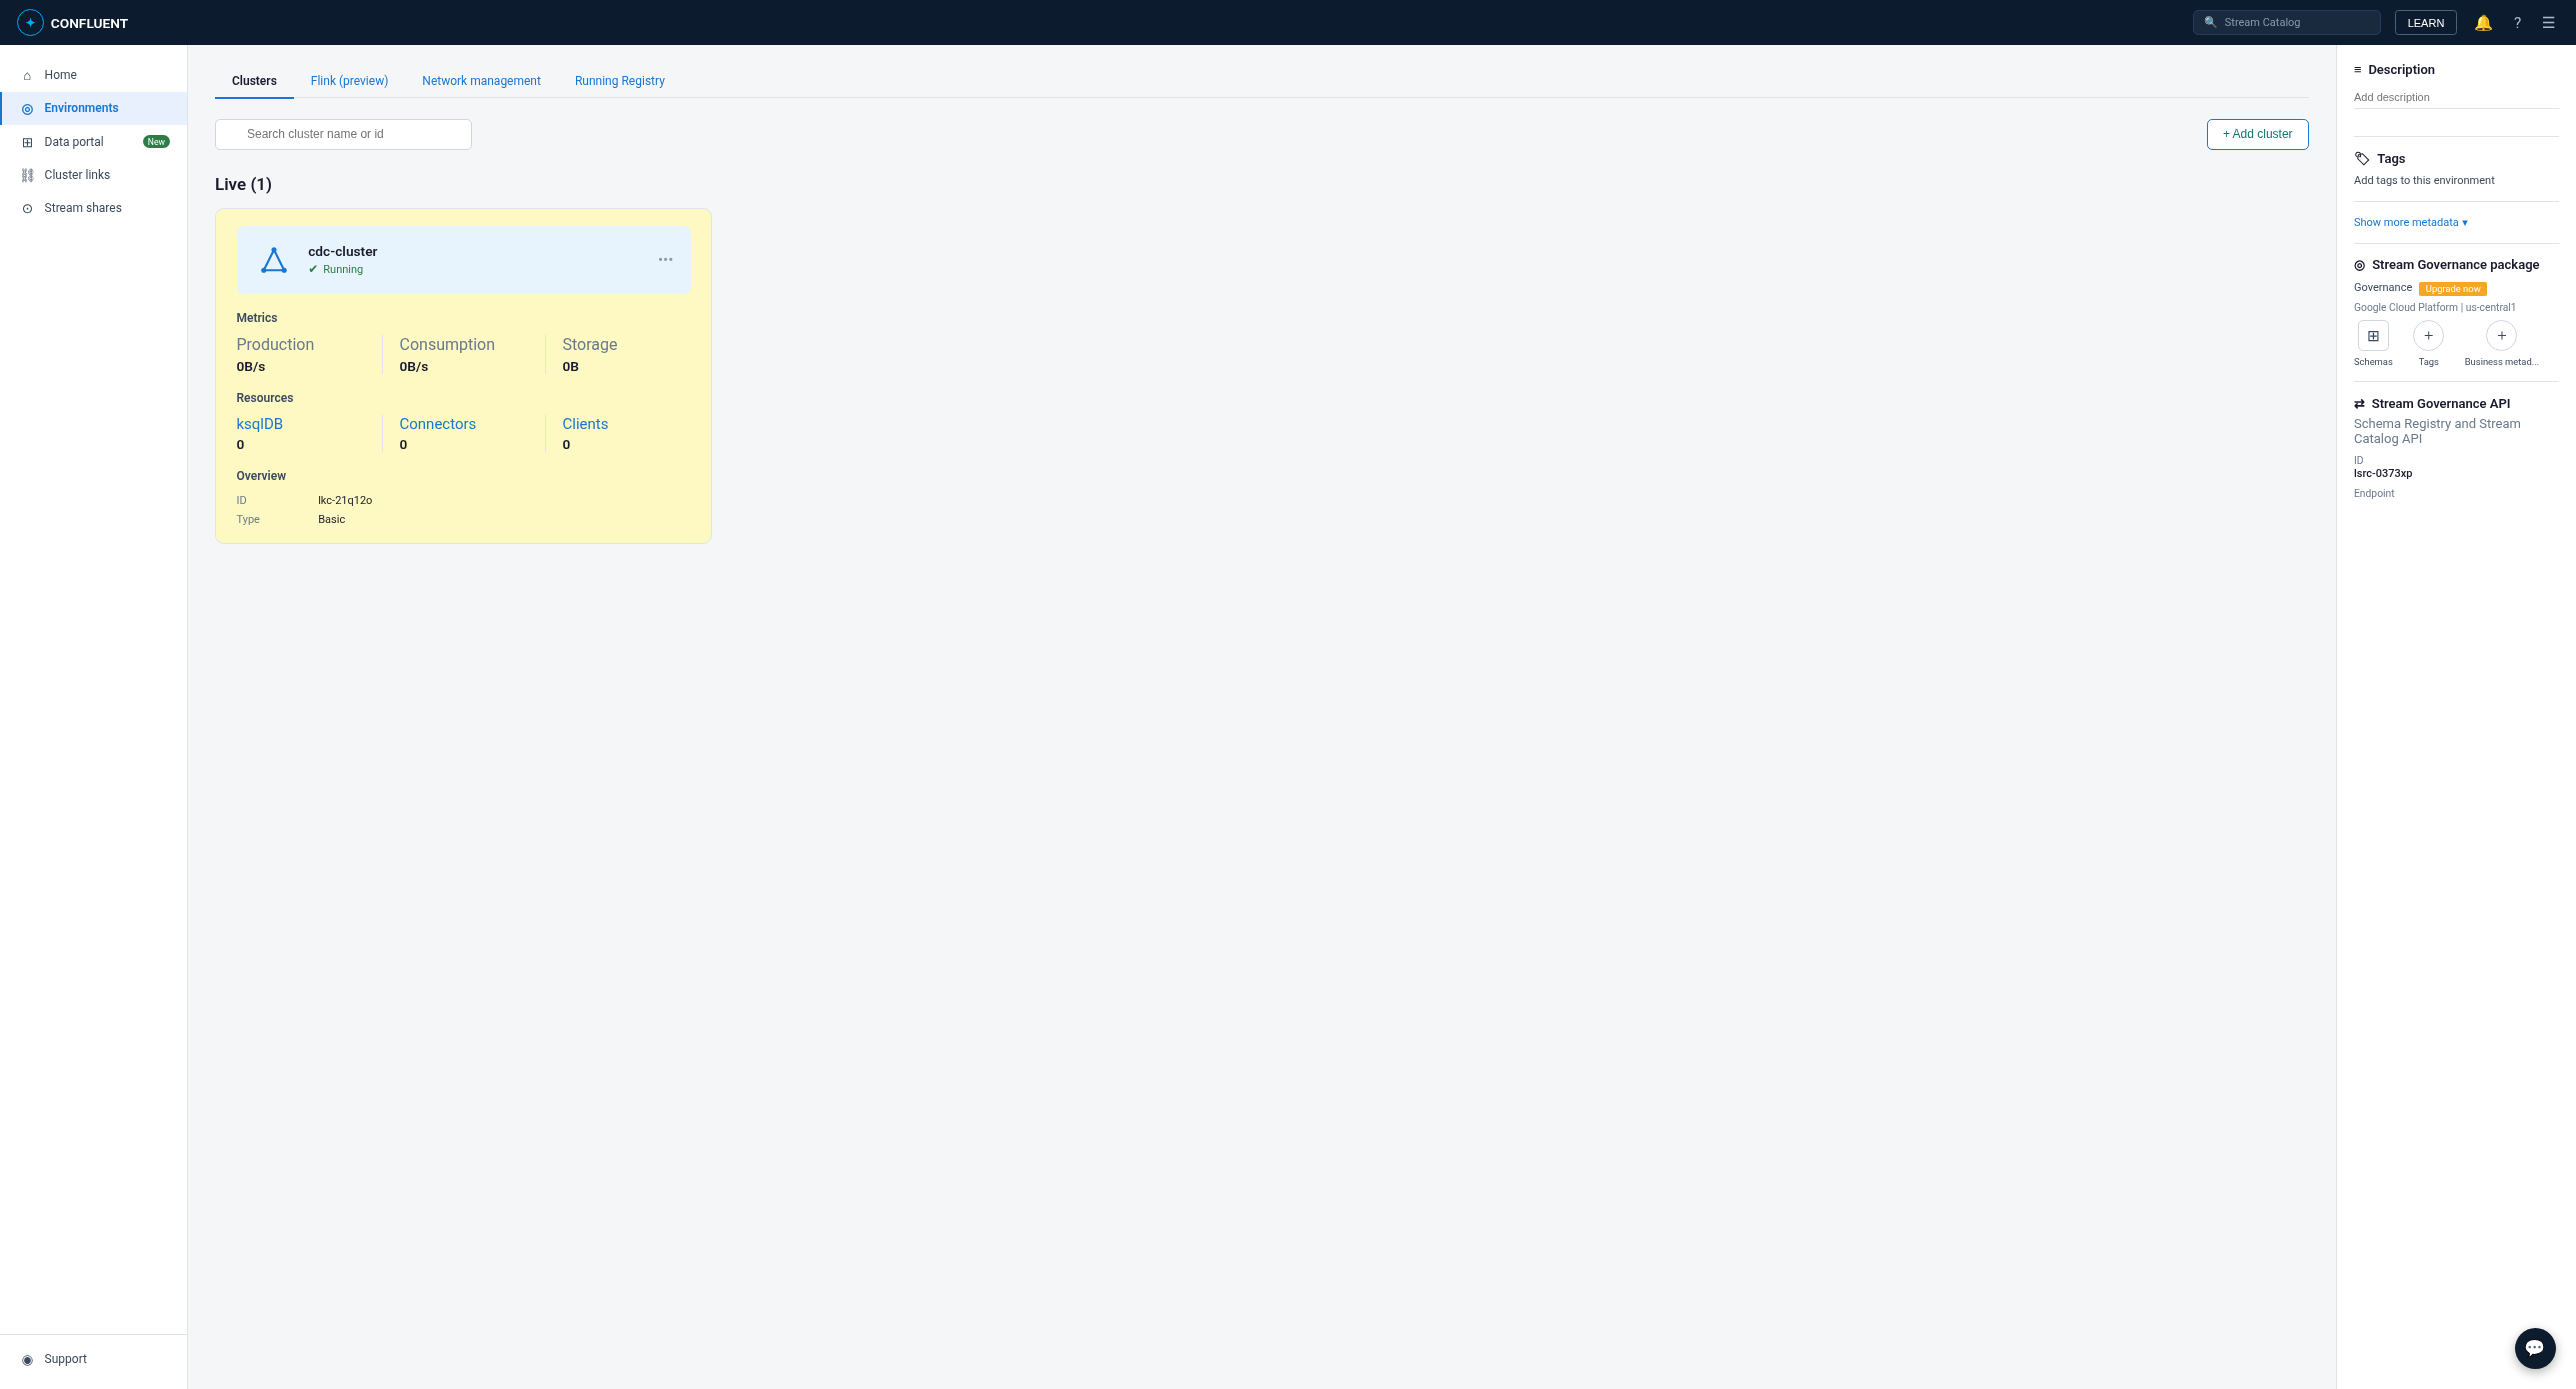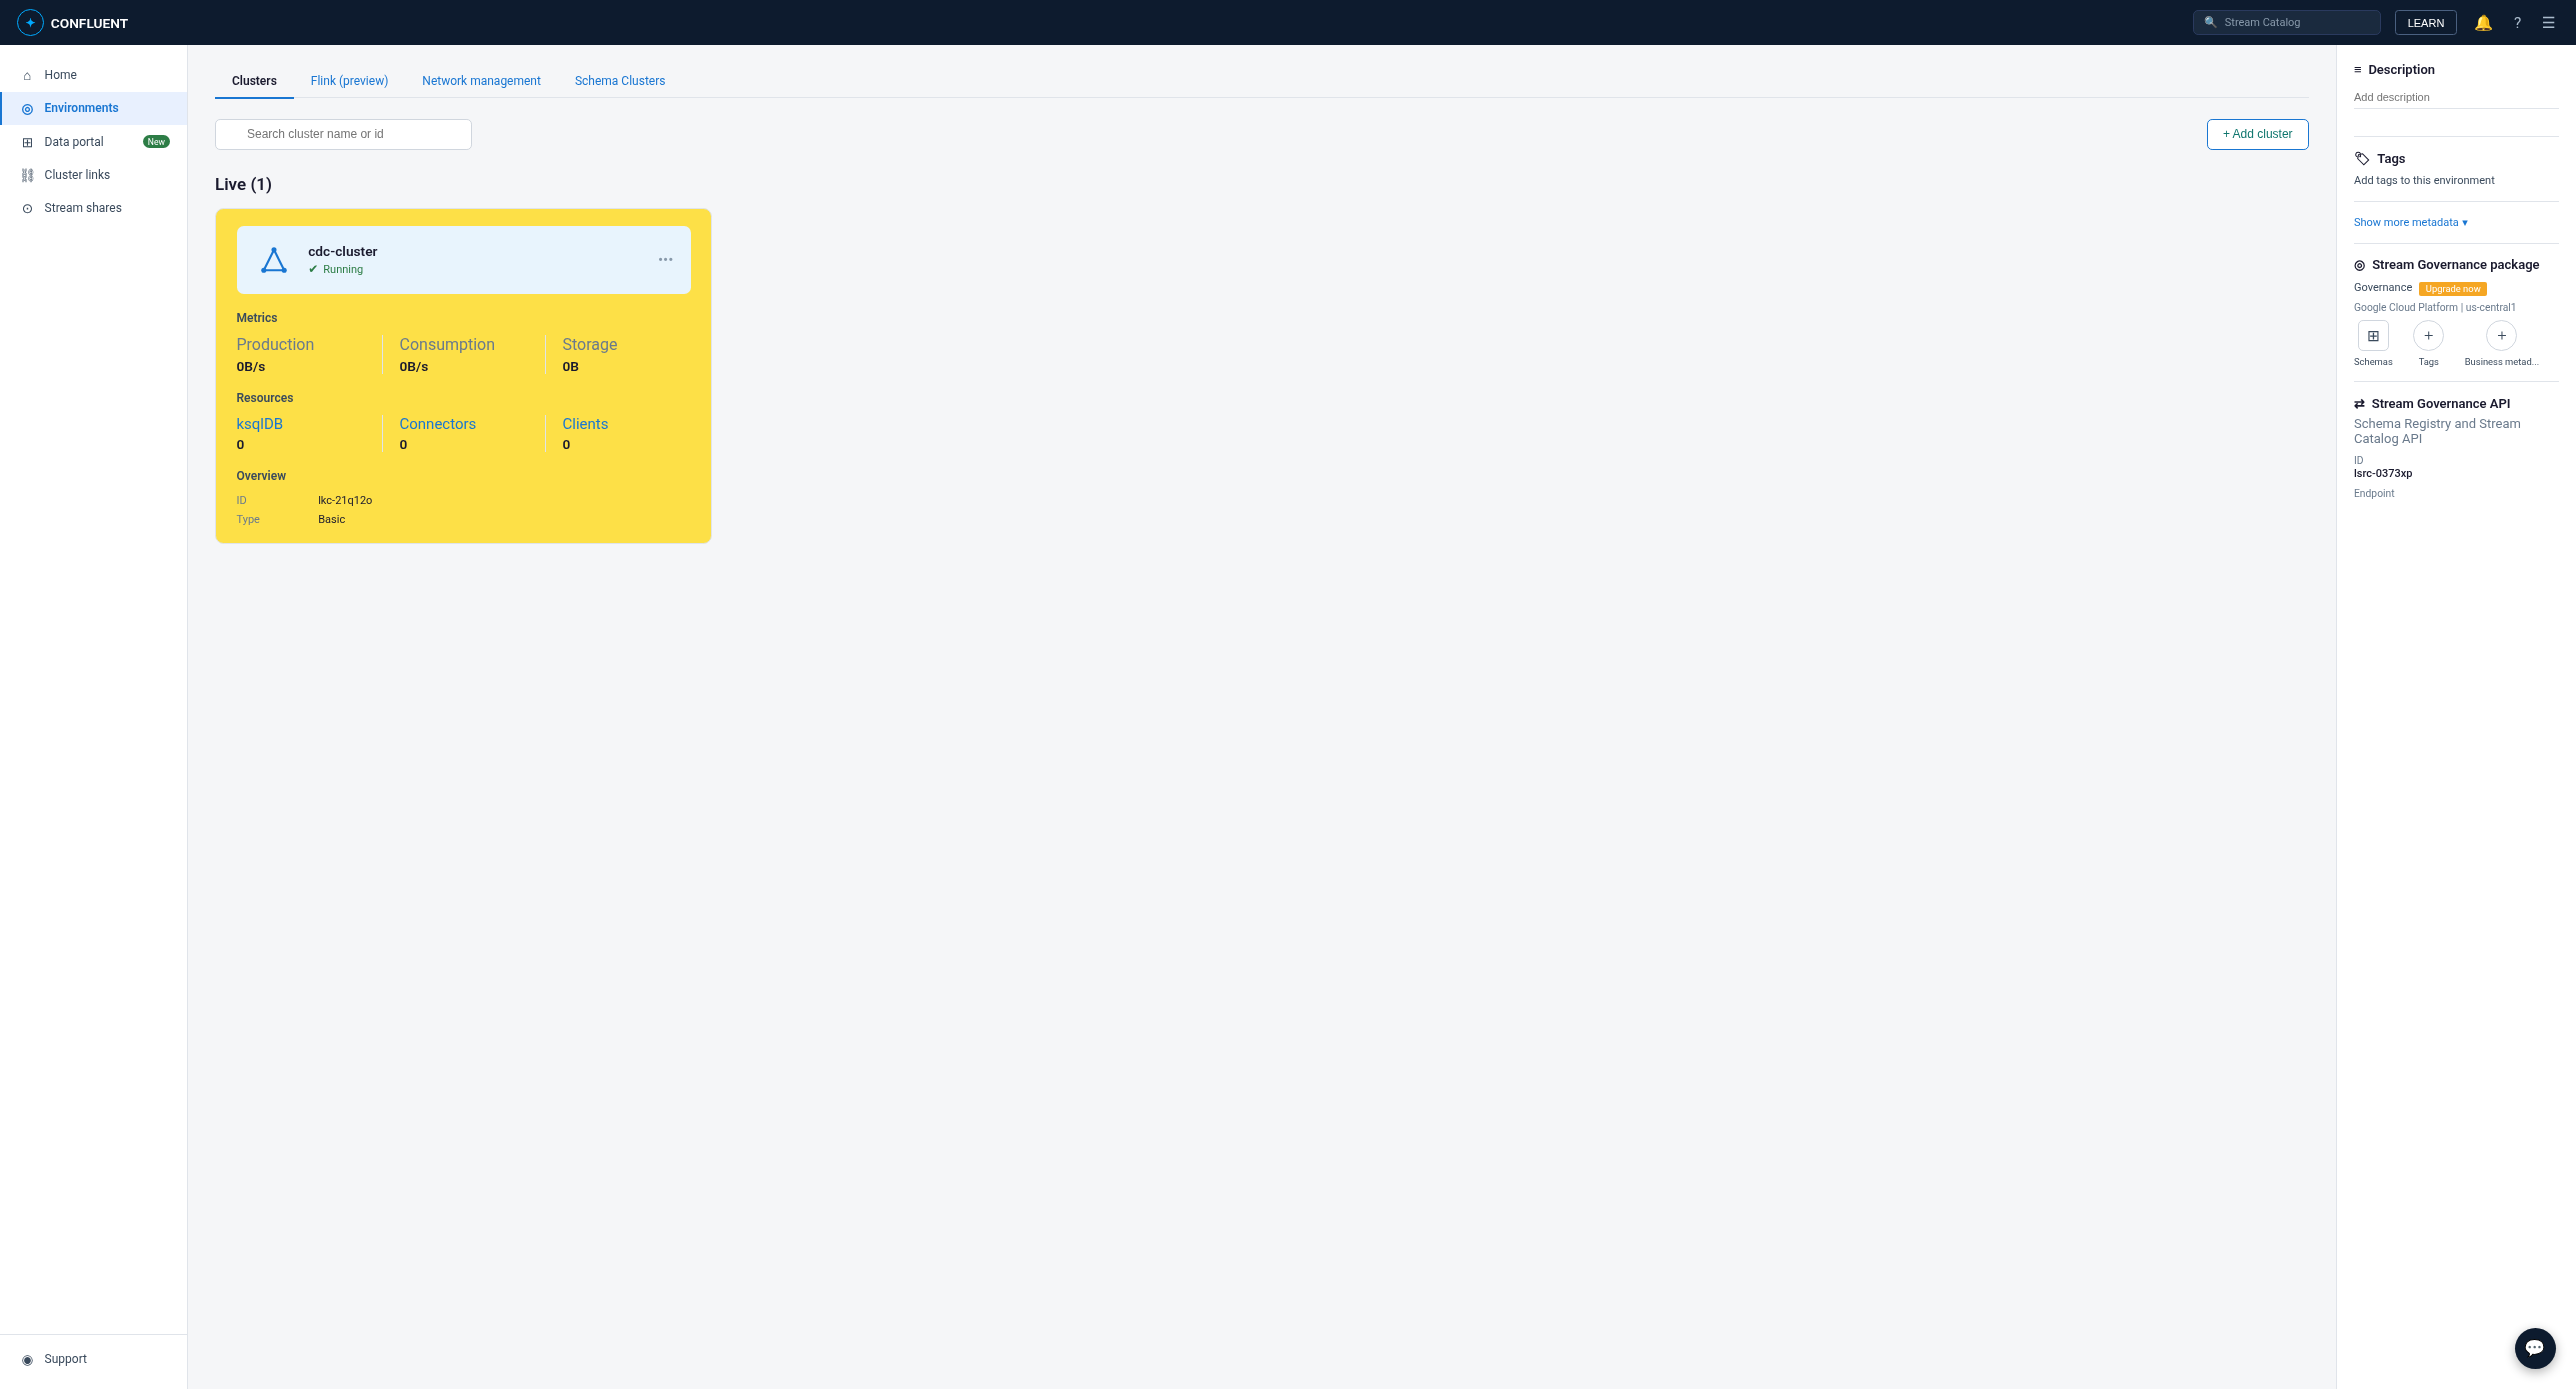--- a/index.html
+++ b/index.html
@@ -186,21 +186,21 @@
     
     .section-title {
       font-size: 17px;
       font-weight: 600;
       color: #1a1a2e;
       margin-bottom: 13.7px;
     }
 
     
     .cluster-card {
-      background: #fde047;
+      background: #fef9c3;
       border: 0.9px solid #e0e4ea;
       border-radius: 8.6px;
       padding: 17px 20.5px;
       max-width: 497px;
     }
     .cluster-header {
       background: #e8f4fd;
       border-radius: 6.8px;
       padding: 13.7px 17px;
       display: flex;
@@ -446,21 +446,21 @@
       <span>Support</span>
     </div>
   </aside>
 
   <main class="main">
 
     <div class="tabs">
       <div class="tab active">Clusters</div>
       <div class="tab">Flink (preview)</div>
       <div class="tab">Network management</div>
-      <div class="tab">Schema Clusters</div>
+      <div class="tab">Running Registry</div>
     </div>
 
     <div class="toolbar">
       <div class="search-wrapper">
         <span class="search-wrapper-icon">🔍</span>
         <input class="search-input" type="text" placeholder="Search cluster name or id" style="">
       </div>
       <button class="btn-primary">+ Add cluster</button>
     </div>
 

